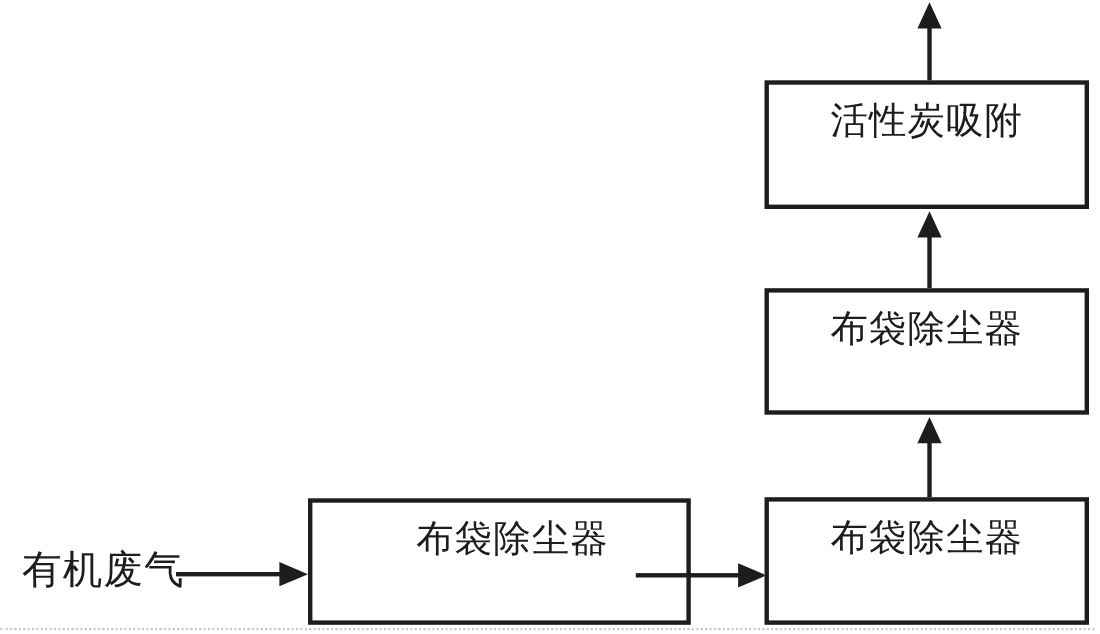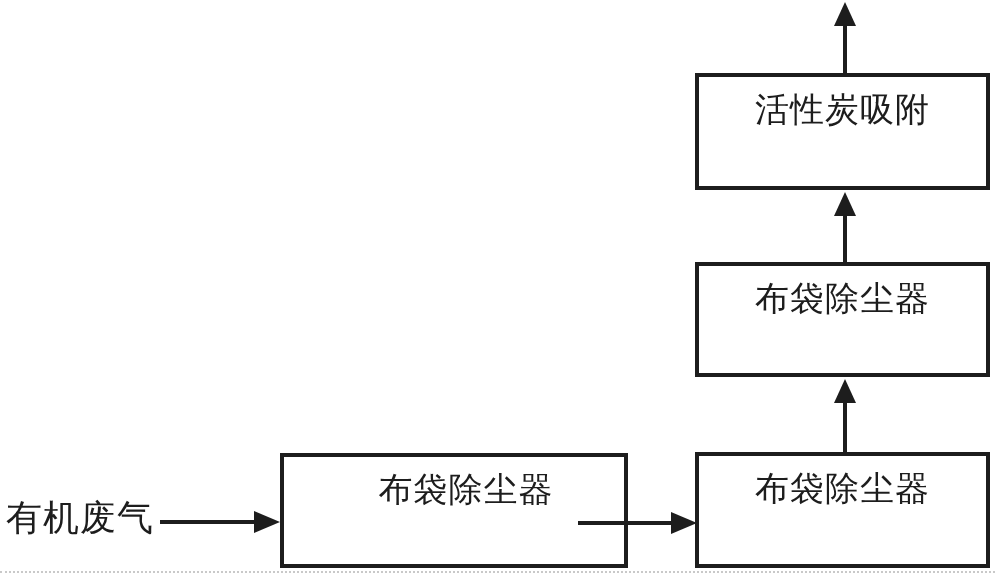--- a/index.html
+++ b/index.html
@@ -27,21 +27,21 @@
   }
   .node-label {
     font-size: 34px;
     letter-spacing: 1px;
     color: #1d1d1d;
     padding-top: 10px;
     white-space: nowrap;
   }
   .source-label {
     position: absolute;
-    left: 6px;
+    left: 20px;
     top: 494px;
     font-size: 36px;
     letter-spacing: 1px;
     color: #1d1d1d;
     white-space: nowrap;
   }
   .shaft-h {
     position: absolute;
     height: 4px;
     background: #1d1d1d;

